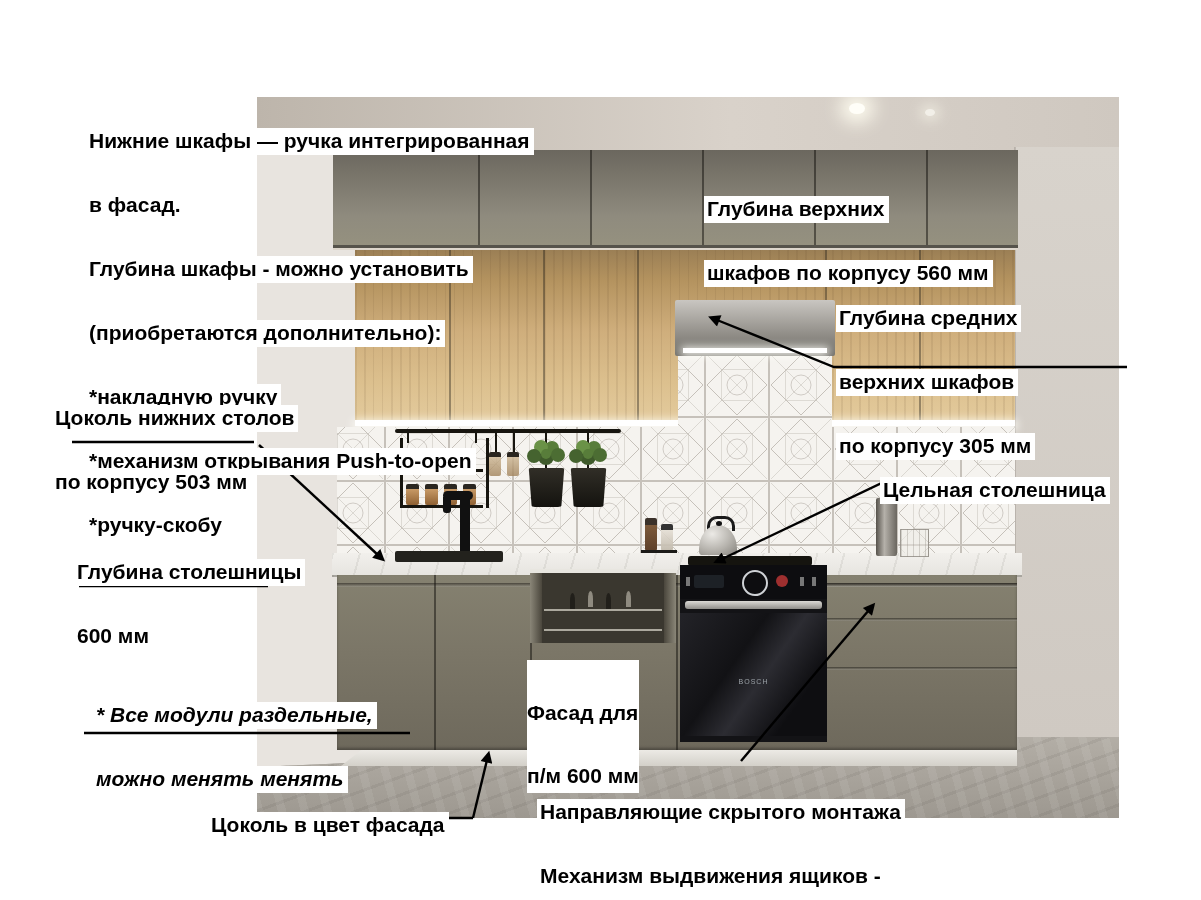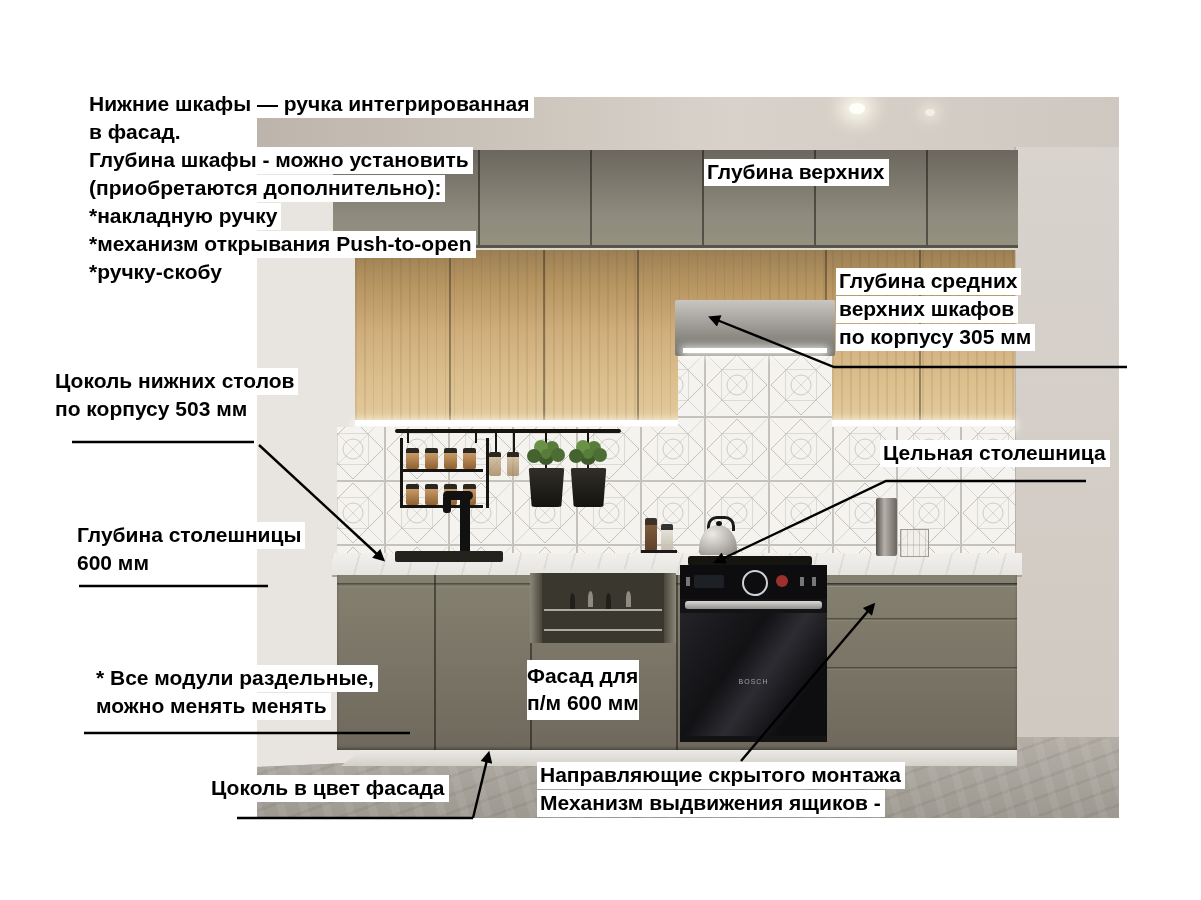--- a/index.html
+++ b/index.html
@@ -84,22 +84,22 @@
   .kettle{left:442px;top:428px;width:38px;height:30px;
        background:radial-gradient(ellipse at 35% 30%,#eceae6,#b6b3ad 55%,#85827c);
        border-radius:50% 50% 10% 10% / 80% 80% 12% 12%;}
   .khandle{left:450px;top:419px;width:22px;height:12px;border:3px solid #1a1a1a;border-bottom:none;border-radius:10px 10px 0 0;}
   .kknob{left:459px;top:424px;width:6px;height:5px;background:#111;border-radius:50%;}
   .shaker1{left:388px;top:421px;width:12px;height:33px;border-radius:2px;background:linear-gradient(180deg,#3a3129 0 7px,#7d5a3a 7px,#5d402a);}
   .shaker2{left:404px;top:427px;width:12px;height:27px;border-radius:2px;background:linear-gradient(180deg,#333 0 6px,rgba(228,222,212,.9) 6px,rgba(190,182,168,.9));}
   .tray{left:384px;top:453px;width:36px;height:3px;background:#1c1b18;}
   
   .label{position:absolute;font-size:21px;font-weight:bold;line-height:26px;color:#000;white-space:nowrap;z-index:5;}
-  .label .ln{display:table;background:#fff;padding:0 4px 1px 3px;margin-bottom:1px;}
-  .label.it{}
+  .label .ln{display:table;background:#fff;padding:0 4px 1px 3px;margin-bottom:1px;margin-top:37px;}
+  .label.it{font-style:italic;}
   .label.boxed{background:#fff;padding:3px 0;}
   .label.boxed .ln{background:transparent;padding:0;}
   .overlay{position:absolute;left:0;top:0;width:1201px;height:900px;z-index:4;pointer-events:none;}
 </style>
 </head>
 <body>
 
 <div class="canvas">
 
   <div class="photo">
@@ -251,20 +251,21 @@
       <span class="ln">Нижние шкафы — ручка интегрированная</span>
       <span class="ln">в фасад.</span>
       <span class="ln">Глубина шкафы - можно установить</span>
       <span class="ln">(приобретаются дополнительно):</span>
       <span class="ln">*накладную ручку</span>
       <span class="ln">*механизм открывания Push-to-open</span>
       <span class="ln">*ручку-скобу</span>
     </div>
   <div class="label" style="left:704px;top:159px">
       <span class="ln">Глубина верхних</span>
+      <span class="ln">шкафов по корпусу 560 мм</span>
     </div>
   <div class="label" style="left:836px;top:268px">
       <span class="ln">Глубина средних</span>
       <span class="ln">верхних шкафов</span>
       <span class="ln">по корпусу 305 мм</span>
     </div>
   <div class="label" style="left:52px;top:368px">
       <span class="ln">Цоколь нижних столов</span>
       <span class="ln">по корпусу 503 мм</span>
     </div>

